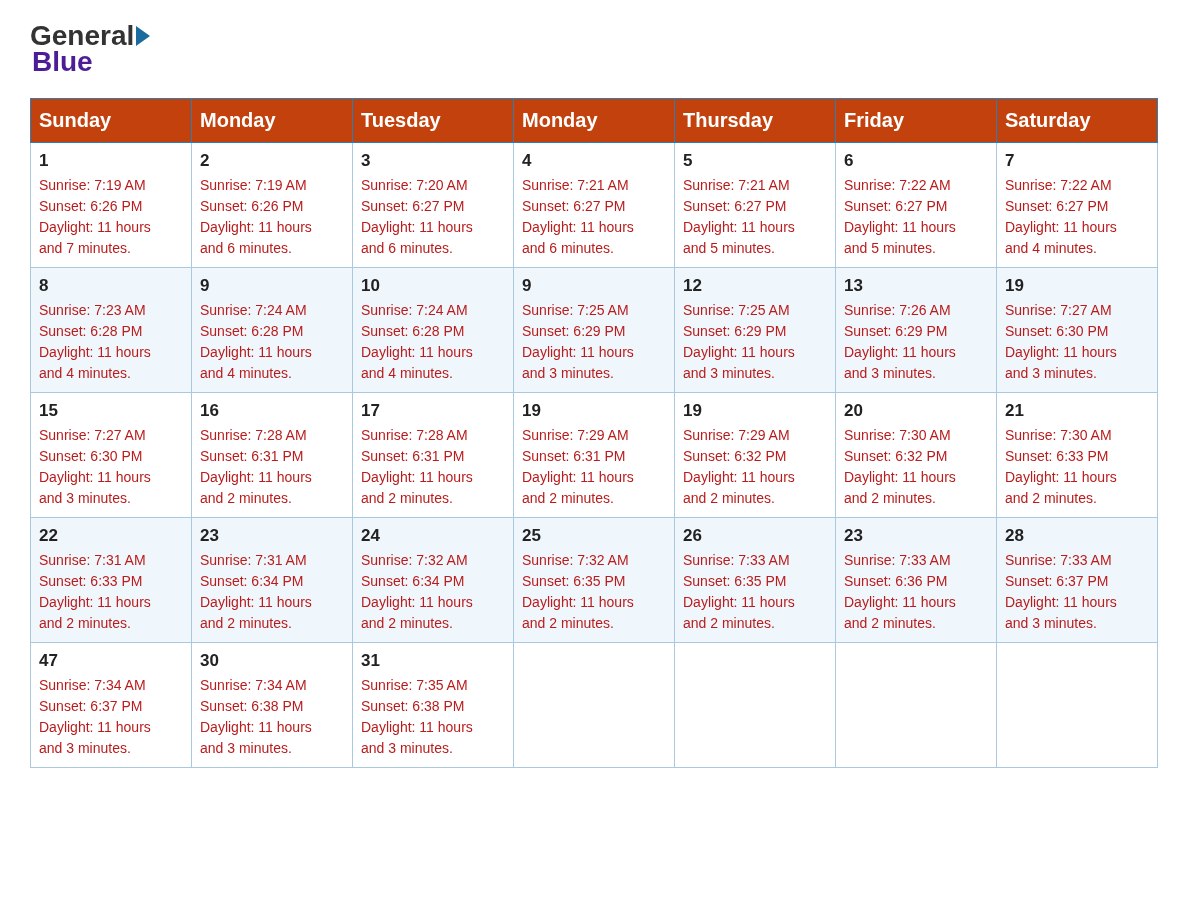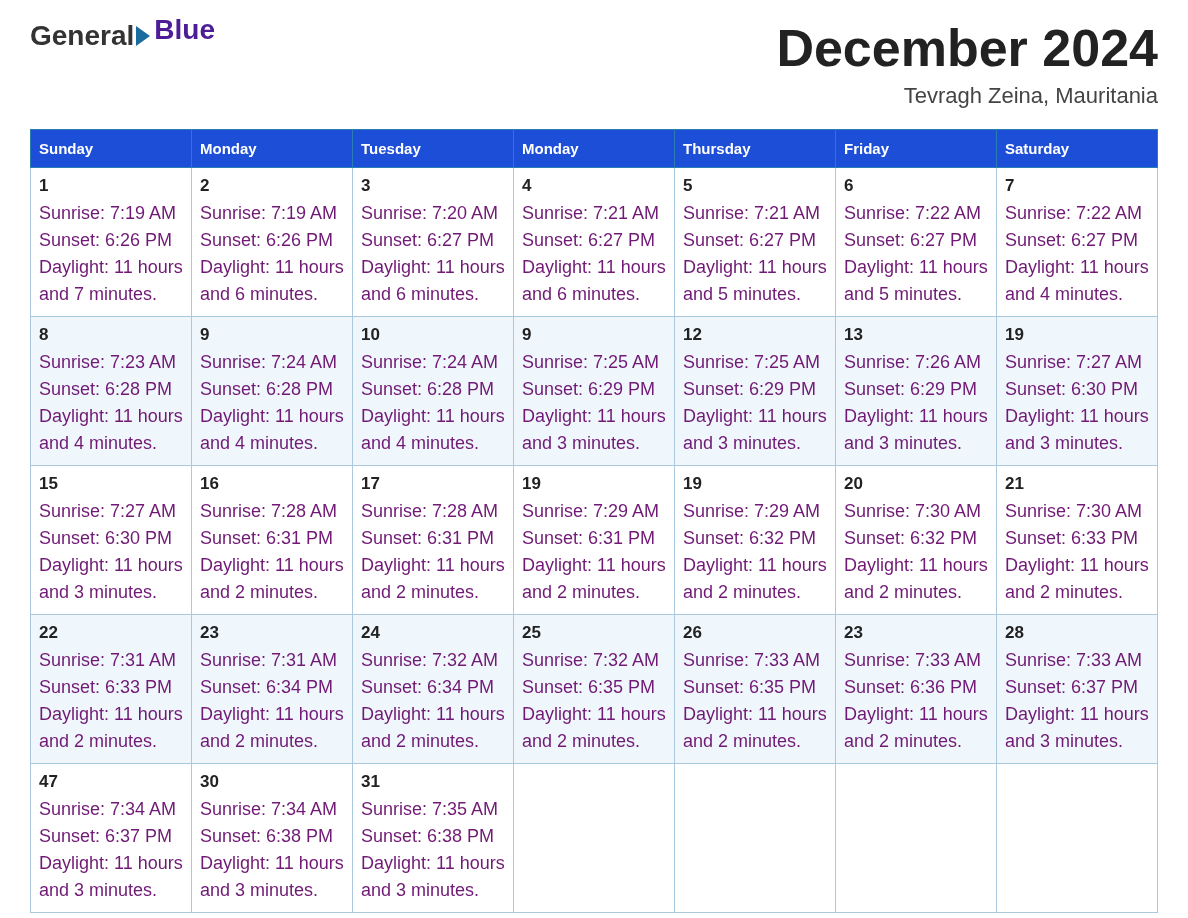--- a/index.html
+++ b/index.html
@@ -11,21 +11,21 @@
       min-height: 918px;
     }
     .header {
       display: flex;
       justify-content: space-between;
       align-items: flex-start;
       margin-bottom: 20px;
     }
     .logo {
       display: flex;
-      flex-direction: row;
+      flex-direction: column;
       align-items: flex-start;
     }
     .logo-text {
       font-size: 28px;
       font-weight: bold;
       color: #333;
       display: flex;
       align-items: center;
     }
     .logo-general { color: #333; }
@@ -55,44 +55,44 @@
     .location-title {
       font-size: 22px;
       color: #444;
       margin-top: 6px;
     }
     table {
       width: 100%;
       border-collapse: collapse;
     }
     thead tr th {
-      background-color: #1d4ed8;
+      background-color: #c2410c;
       color: #fff;
-      font-size: 15px;
+      font-size: 20px;
       font-weight: bold;
       padding: 10px 8px;
       text-align: left;
       border: 1px solid #2a7db5;
     }
     tbody tr td {
       border: 1px solid #aac8de;
       vertical-align: top;
       padding: 8px 8px;
       width: 14.28%;
       min-height: 90px;
     }
     .day-number {
       font-size: 17px;
       font-weight: bold;
       color: #222;
       margin-bottom: 4px;
     }
     .day-info {
-      font-size: 18px;
-      color: #701a75;
+      font-size: 14px;
+      color: #b91c1c;
       line-height: 1.5;
     }
     tbody tr:nth-child(odd) td {
       background-color: #ffffff;
     }
     tbody tr:nth-child(even) td {
       background-color: #f0f7fc;
     }
     td.empty {
       background-color: #fff;
@@ -104,24 +104,20 @@
 <div class="header">
   <div class="logo">
     <div class="logo-text">
       <span class="logo-general">General</span>
       <span class="logo-arrow"></span>
     </div>
     <div style="margin-top:-6px; padding-left:2px;">
       <span class="logo-blue">Blue</span>
     </div>
   </div>
-  <div class="title-block">
-    <div class="month-title">December 2024</div>
-    <div class="location-title">Tevragh Zeina, Mauritania</div>
-  </div>
 </div>
 
 <table>
   <thead>
     <tr>
     <th>Sunday</th>
         <th>Monday</th>
         <th>Tuesday</th>
         <th>Monday</th>
         <th>Thursday</th>

